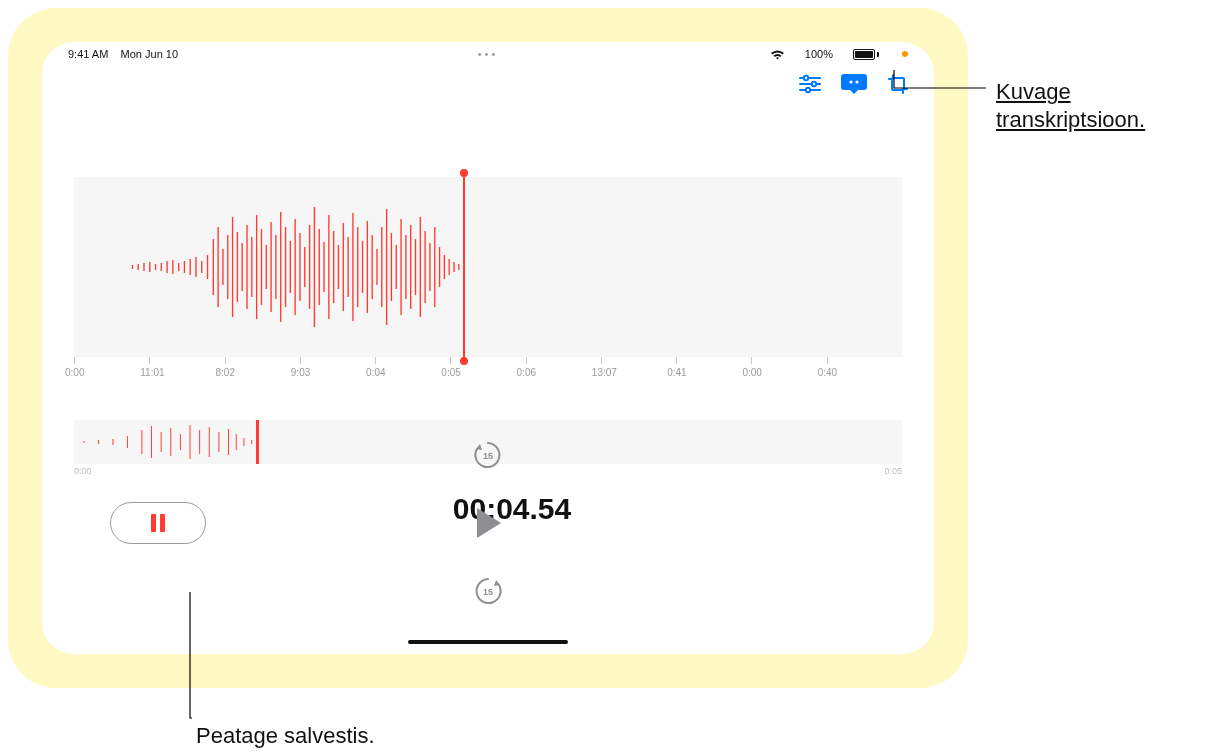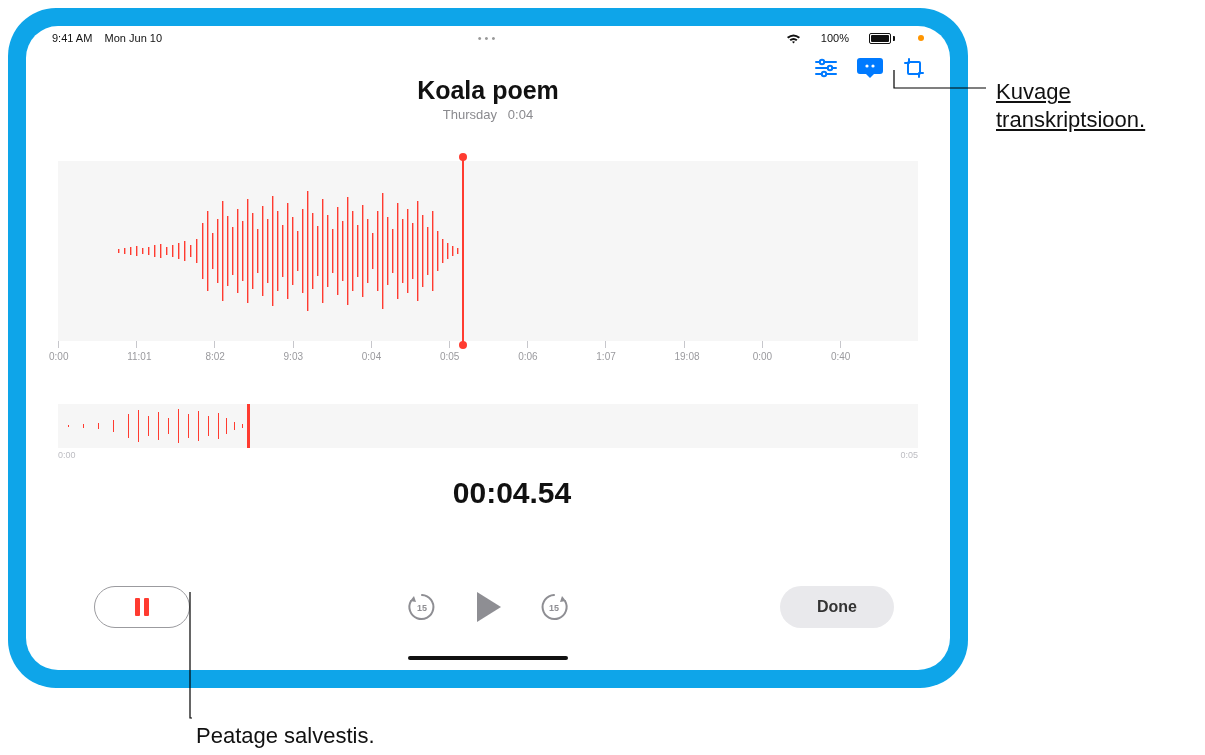--- a/index.html
+++ b/index.html
@@ -11,22 +11,22 @@
     position: relative;
   }
   
   .ipad-frame {
     position: absolute;
     left: 8px;
     top: 8px;
     width: 960px;
     height: 680px;
     border-radius: 48px;
-    background: #0ea5e9;
-    padding: 18px;
+    background: #fef9c3;
+    padding: 34px;
   }
   .ipad-screen {
     width: 100%;
     height: 100%;
     background: #fff;
     border-radius: 32px;
     overflow: hidden;
     position: relative;
   }
   
@@ -143,21 +143,21 @@
     height: 42px;
     border: 1.5px solid #9b9b9f;
     border-radius: 21px;
     background:#fff;
     display:flex;
     align-items:center;
     justify-content:center;
   }
   .pause-bars { display:flex; gap:4px;}
   .pause-bars span { width:5px; height:18px; background:#ff3b30; border-radius:1px;}
-  .center-controls { display:flex; align-items:center; gap:34px;}
+  .center-controls { display:flex; align-items:center; gap:34px;flex-direction:column;}
   .center-controls svg { display:block;}
   .done-button {
     position:absolute;
     right: 56px;
     width: 114px;
     height: 42px;
     border-radius: 21px;
     background:#e9e9ec;
     border:none;
     font-size:16px;
@@ -236,28 +236,20 @@
           <circle cx="17" cy="10" r="1.6" fill="#fff"></circle>
       </svg>
       <svg width="24" height="24" viewBox="0 0 24 24">
         <g stroke="#007aff" stroke-width="2" fill="none" stroke-linecap="round">
           <path d="M7 3 v4 M3 7 h4 M17 21 v-4 M21 17 h-4"></path>
           <rect x="6" y="6" width="12" height="12" rx="1"></rect>
         </g>
       </svg>
     </div>
 
-    <div class="recording-header">
-      <div class="recording-title">Koala poem</div>
-      <div class="recording-sub">
-        <span>Thursday</span>
-        &nbsp;
-        <span>0:04</span>
-      </div>
-    </div>
 
     <div class="wave-track">
       <svg viewBox="0 0 860 180" preserveAspectRatio="none">
         <g fill="#ff3b30">
 
           <rect x="60" y="88" width="1.4" height="4"></rect>
             <rect x="66" y="87" width="1.4" height="6"></rect>
             <rect x="72" y="86" width="1.4" height="8"></rect>
             <rect x="78" y="85" width="1.4" height="10"></rect>
             <rect x="84" y="87" width="1.4" height="6"></rect>
@@ -347,24 +339,24 @@
         <span>
           <i>0:04</i>
         </span>
         <span>
           <i>0:05</i>
         </span>
         <span>
           <i>0:06</i>
         </span>
         <span>
-          <i>1:07</i>
-        </span>
-        <span>
-          <i>19:08</i>
+          <i>13:07</i>
+        </span>
+        <span>
+          <i>0:41</i>
         </span>
         <span>
           <i>0:00</i>
         </span>
         <span>
           <i>0:40</i>
         </span>
       </div>
 
     <div class="mini-track">
@@ -419,21 +411,20 @@
         </svg>
         <svg width="34" height="34" viewBox="0 0 34 34">
           <g fill="none" stroke="#8e8e93" stroke-width="2" stroke-linecap="round">
             <path d="M17 5 A12 12 0 1 0 28 11"></path>
             <path d="M25 6 L29 11 L23 12" fill="#8e8e93" stroke="none"></path>
           </g>
           <text x="17" y="21" text-anchor="middle" font-size="9" fill="#8e8e93" font-weight="600">15</text>
         </svg>
       </div>
 
-      <button class="done-button">Done</button>
     </div>
 
     <div class="home-indicator"></div>
   </div>
 </div>
 
 <svg class="callout-line" style="left:0;top:0;position:absolute;" width="1205" height="755">
   <path d="M 894 70 L 894 88 L 986 88" stroke="#000" stroke-width="1.2" fill="none"></path>
   <path d="M 190 592 L 190 718 L 192 718" stroke="#000" stroke-width="1.2" fill="none"></path>
 </svg>

